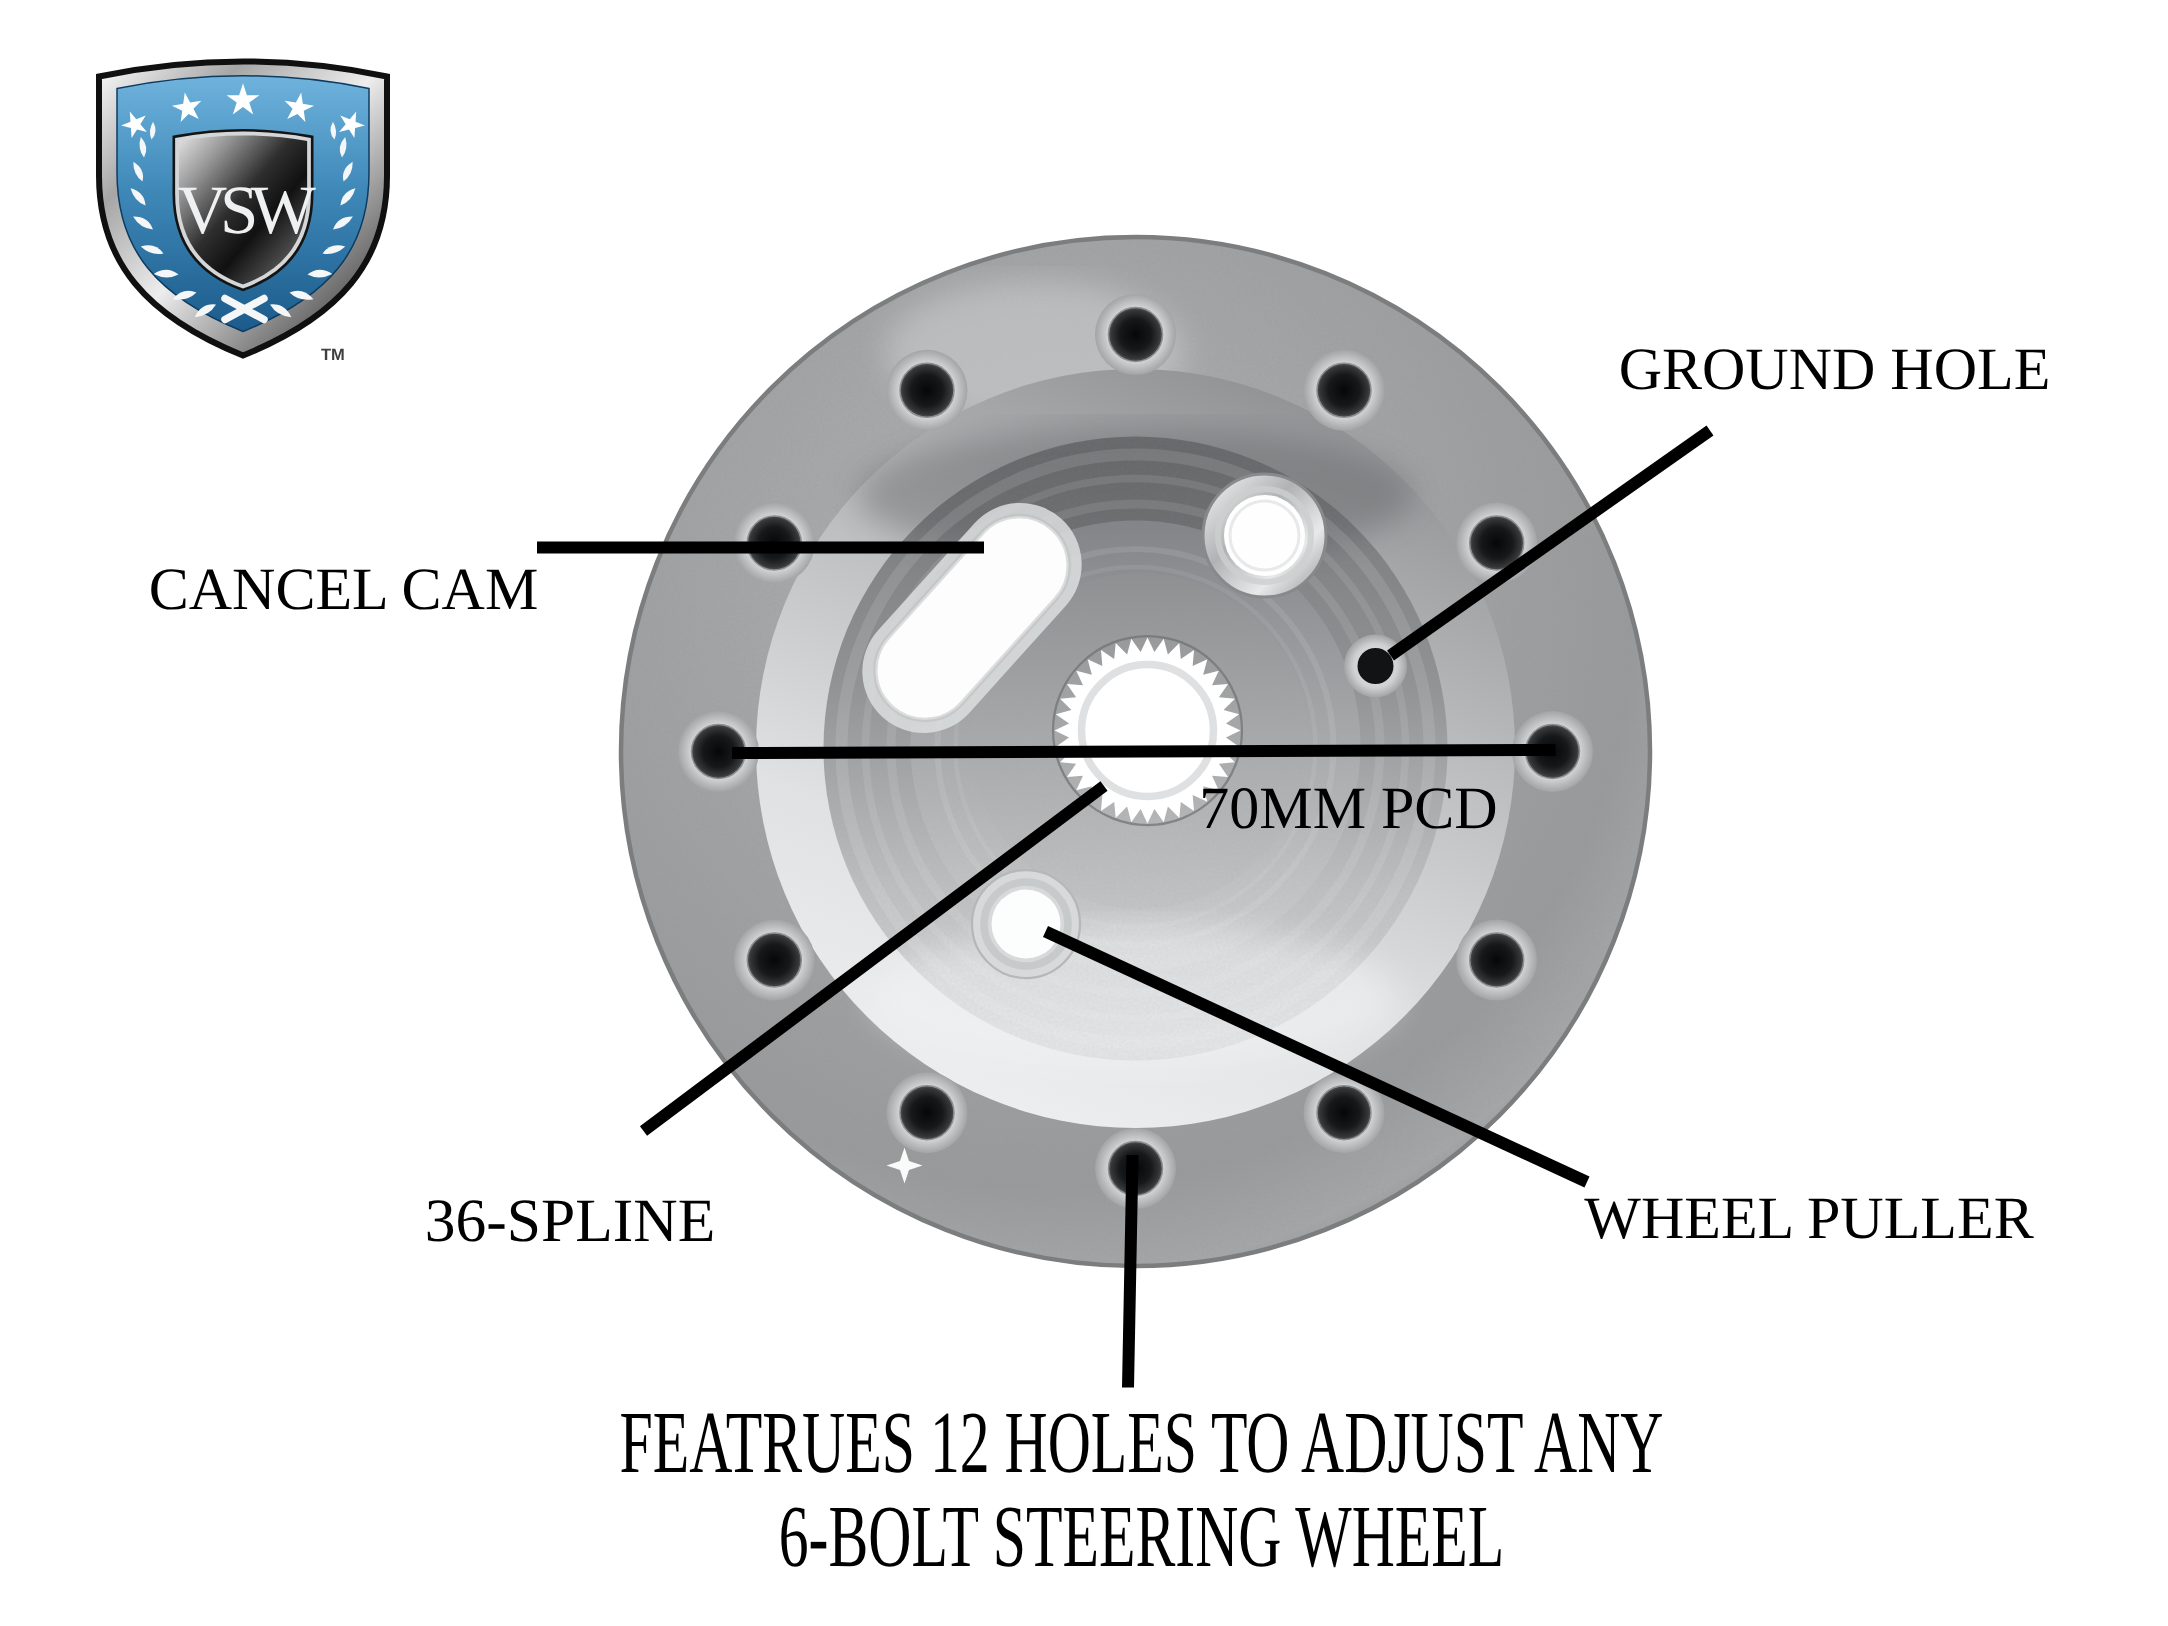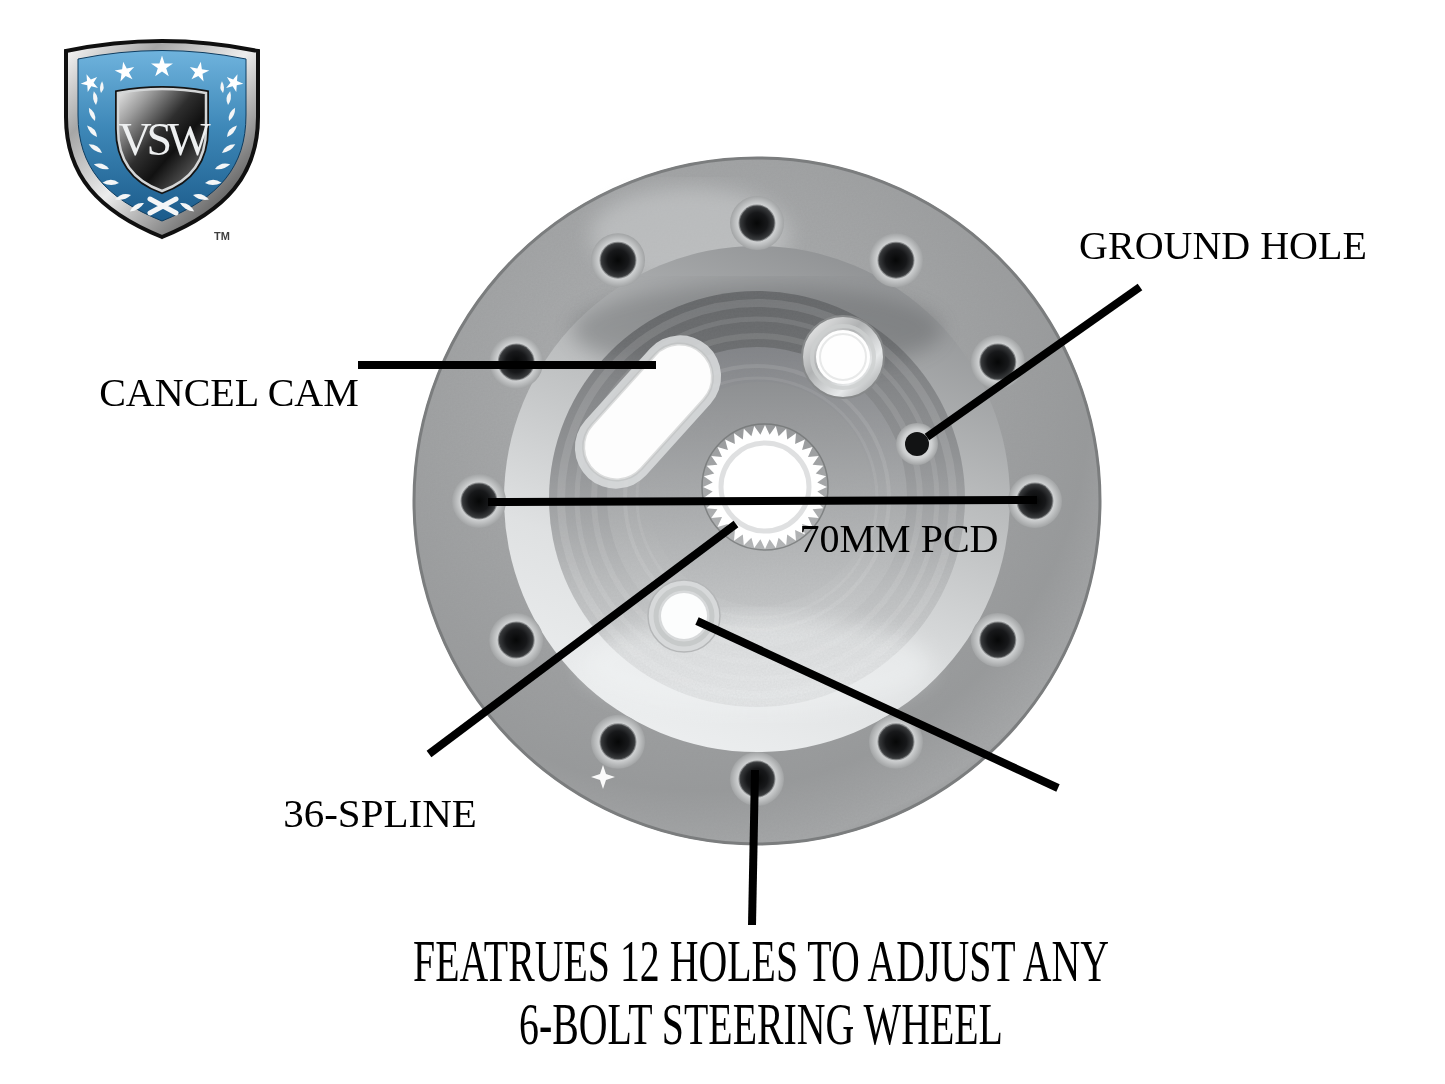--- a/index.html
+++ b/index.html
@@ -240,19 +240,20 @@
   <div class="label lbl40" style="left:229px;top:349px;margin-top:44px;">
     <div>CANCEL CAM</div>
   </div>
 
   <div class="label lbl40" style="left:1223px;top:246px;">GROUND HOLE</div>
 
   <div class="label lbl40" style="left:899px;top:539px;">70MM PCD</div>
 
   <div class="label lbl41" style="left:380px;top:772px;margin-top:41px;">36-SPLINE</div>
 
+  <div class="label lbl40" style="left:1206px;top:812px;">WHEEL PULLER</div>
 
   <div class="label features" style="left:761px;top:993px;">
     <div>FEATRUES 12 HOLES TO ADJUST ANY</div>
     <div>6-BOLT STEERING WHEEL</div>
   </div>
 
 </div>
 
 </body></html>

